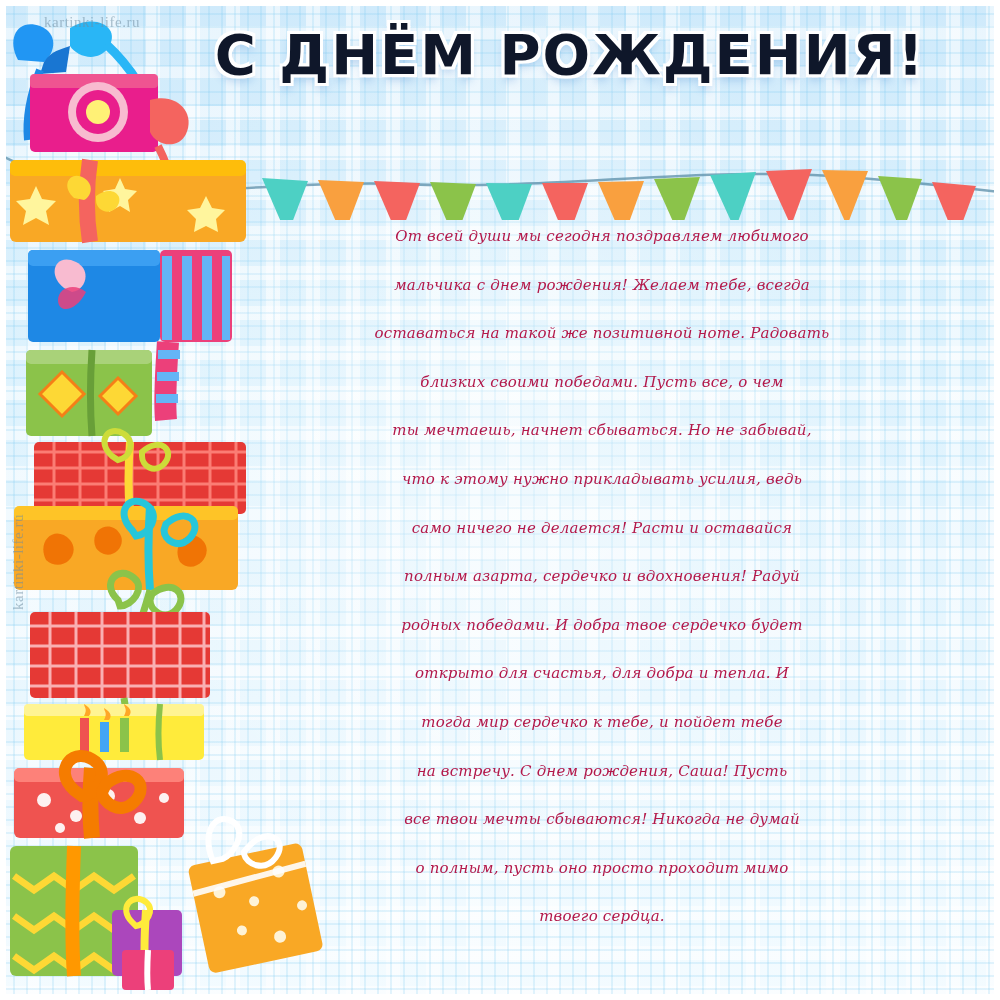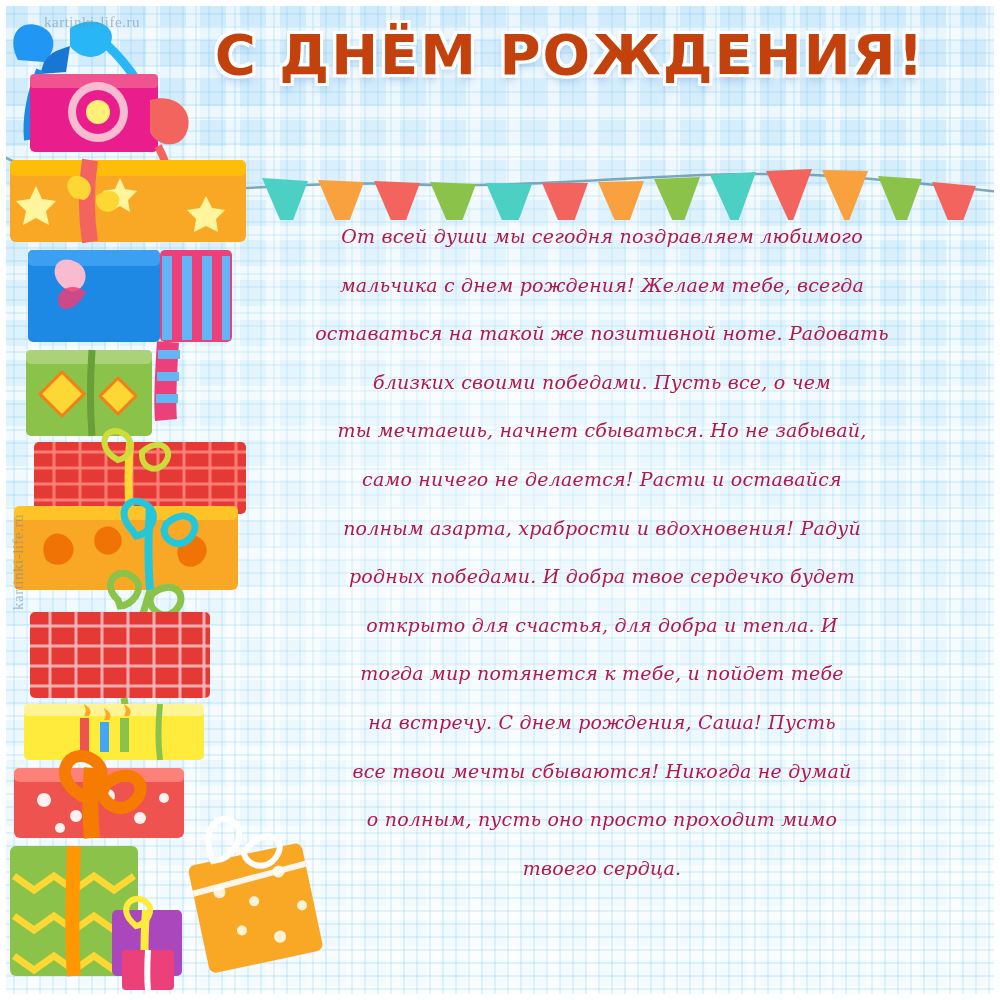--- a/index.html
+++ b/index.html
@@ -63,21 +63,21 @@
   .title {
     position: absolute;
     left: 170px;
     top: 22px;
     width: 800px;
     text-align: center;
     font-family: "DejaVu Sans", sans-serif;
     font-weight: bold;
     font-size: 56px;
     letter-spacing: 2px;
-    color: #c2410c;
+    color: #0f172a;
     -webkit-text-stroke: 2px #ffffff;
     paint-order: stroke fill;
     text-shadow:
       3px 3px 0 #ffffff,
       -3px 3px 0 #ffffff,
       3px -3px 0 #ffffff,
       -3px -3px 0 #ffffff,
       0 6px 8px rgba(21,101,192,0.25);
     white-space: nowrap;
   }
@@ -87,21 +87,21 @@
 
   
   .message {
     position: absolute;
     left: 252px;
     top: 212px;
     width: 700px;
     text-align: center;
     font-family: "DejaVu Serif", serif;
     font-style: italic;
-    font-size: 19px;
+    font-size: 15px;
     line-height: 48.6px;
     color: #b3184a;
     letter-spacing: 0.2px;
   }
   .message .line { display: block; white-space: nowrap; }
 
   
   .wm {
     position: absolute;
     font-family: "Liberation Serif", serif;
@@ -347,25 +347,26 @@
       <path d="M254,850 C280,826 302,846 284,862 C270,874 254,862 254,852 Z" fill="none" stroke="#ffffff" stroke-width="6"></path>
     </g>
   </svg>
 
   <div class="message">
     <span class="line">От всей души мы сегодня поздравляем любимого</span>
     <span class="line">мальчика с днем рождения! Желаем тебе, всегда</span>
     <span class="line">оставаться на такой же позитивной ноте. Радовать</span>
     <span class="line">близких своими победами. Пусть все, о чем</span>
     <span class="line">ты мечтаешь, начнет сбываться. Но не забывай,</span>
+    <span class="line">что к этому нужно прикладывать усилия, ведь</span>
     <span class="line">само ничего не делается! Расти и оставайся</span>
-    <span class="line">полным азарта, храбрости и вдохновения! Радуй</span>
+    <span class="line">полным азарта, сердечко и вдохновения! Радуй</span>
     <span class="line">родных победами. И добра твое сердечко будет</span>
     <span class="line">открыто для счастья, для добра и тепла. И</span>
-    <span class="line">тогда мир потянется к тебе, и пойдет тебе</span>
+    <span class="line">тогда мир сердечко к тебе, и пойдет тебе</span>
     <span class="line">на встречу. С днем рождения, Саша! Пусть</span>
     <span class="line">все твои мечты сбываются! Никогда не думай</span>
     <span class="line">о полным, пусть оно просто проходит мимо</span>
     <span class="line">твоего сердца.</span>
   </div>
 
   <div class="wm wm-top">kartinki-life.ru</div>
   <div class="wm wm-side">kartinki-life.ru</div>
 
   <div class="bg-frame"></div>

